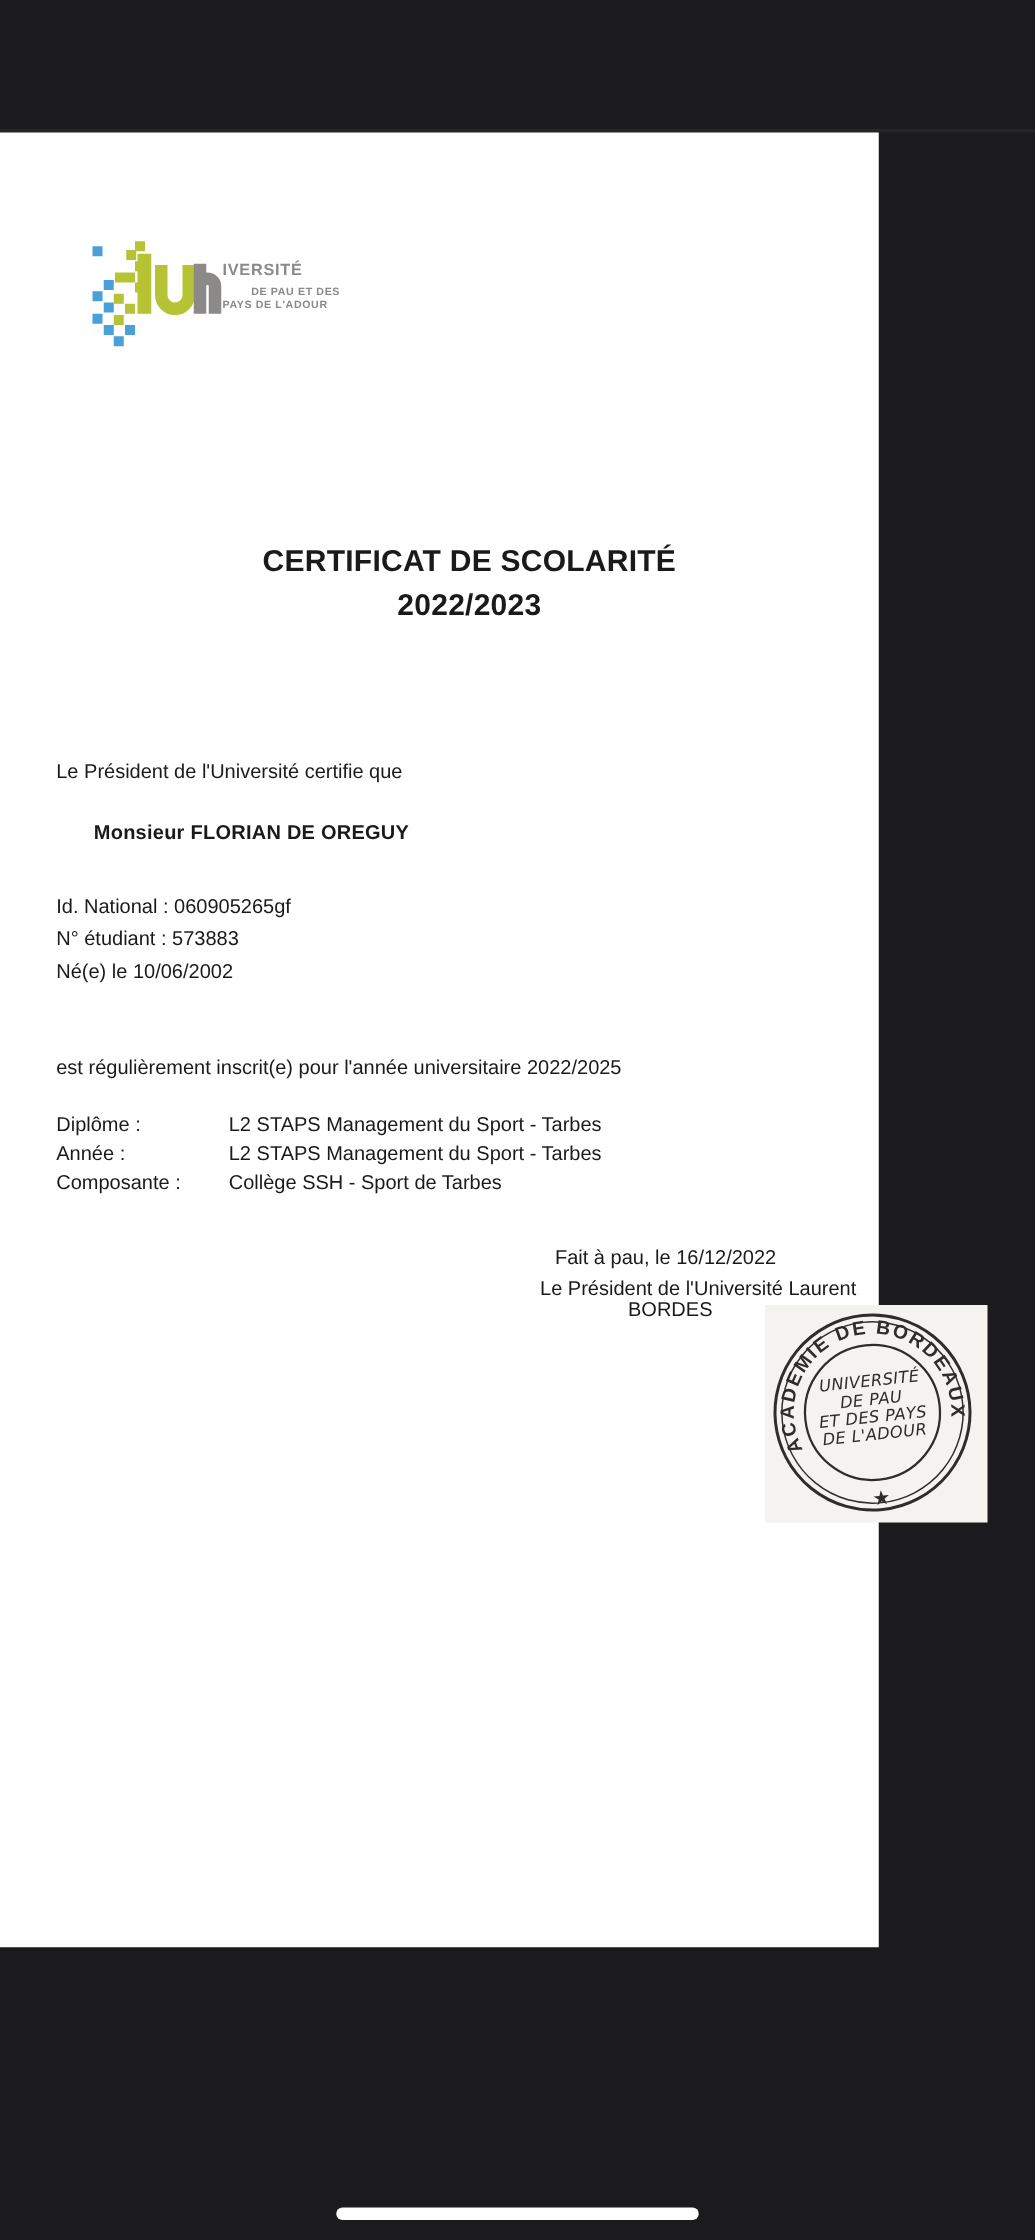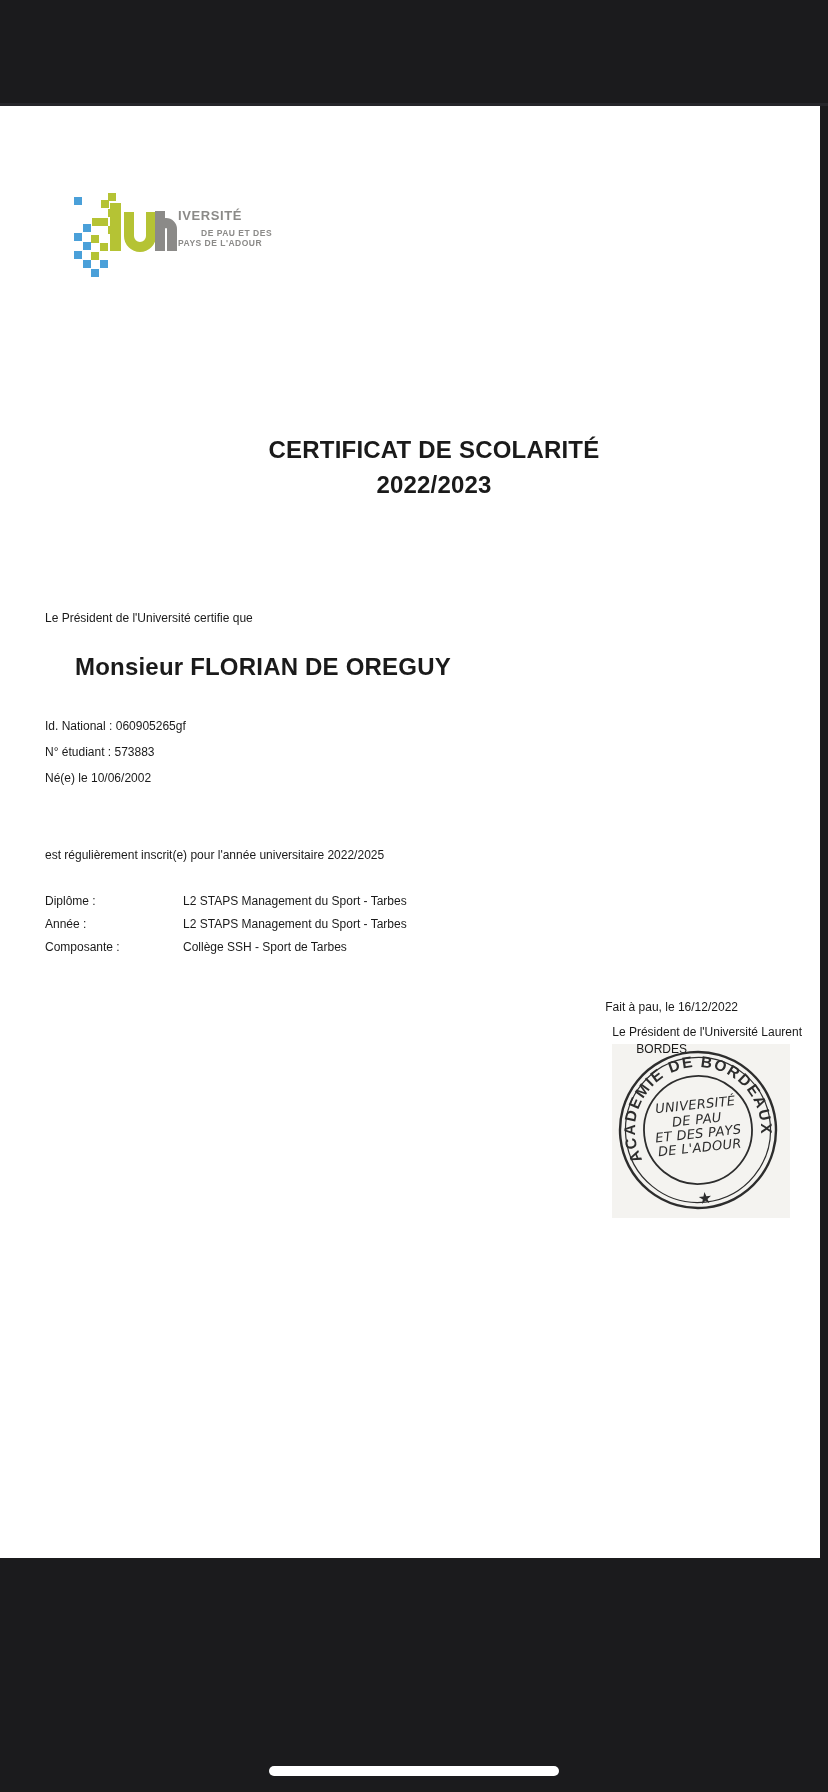--- a/index.html
+++ b/index.html
@@ -12,30 +12,31 @@
   }
   
   .status-bar{position:absolute;left:0;top:0;width:828px;height:106px;background:var(--chrome);}
   .status-bar::after{content:"";position:absolute;left:0;bottom:0;width:100%;height:3px;background:#26262a;}
   .bottom-bar{position:absolute;left:0;top:1558px;width:828px;height:234px;background:var(--chrome);}
   .home-indicator{
     position:absolute;left:269px;top:1766px;width:290px;height:10px;border-radius:5px;background:#ffffff;
   }
   
   .page{
-    position:absolute;left:0;top:106px;width:820px;height:1452px;background:var(--page,#fff);
+    position:absolute;left:0;top:106px;width:667px;height:1452px;background:var(--page,#fff);
     color:var(--ink,#1a1a1a);
+    padding-left:36px;
   }
   .abs{position:absolute;}
-  .body-text{font-size:12px;line-height:20px;color:var(--ink);white-space:nowrap;}
+  .body-text{font-size:16px;line-height:20px;color:var(--ink);white-space:nowrap;}
   .title{
     left:0;right:0;text-align:center;transform:translateX(24px);
     font-size:24px;font-weight:bold;letter-spacing:.2px;white-space:nowrap;
   }
-  .student-name{font-size:24px;font-weight:bold;letter-spacing:.2px;}
+  .student-name{font-size:16px;font-weight:bold;letter-spacing:.2px;}
   .row-label{display:inline-block;width:138px;}
   .sig{text-align:right;}
   
   .logo{left:62px;top:85px;width:210px;height:85px;}
   .sq{position:absolute;width:8px;height:8px;}
   .sq.b{background:var(--logo-blue,#4aa0d9);}
   .sq.g{background:var(--logo-green,#b5c334);}
   .logo-glyphs{position:absolute;left:0;top:0;}
   .logo-text{position:absolute;color:var(--logo-gray,#8b8a88);font-weight:bold;white-space:nowrap;}
   .logo-main{left:116px;top:17px;font-size:13px;letter-spacing:.6px;}

